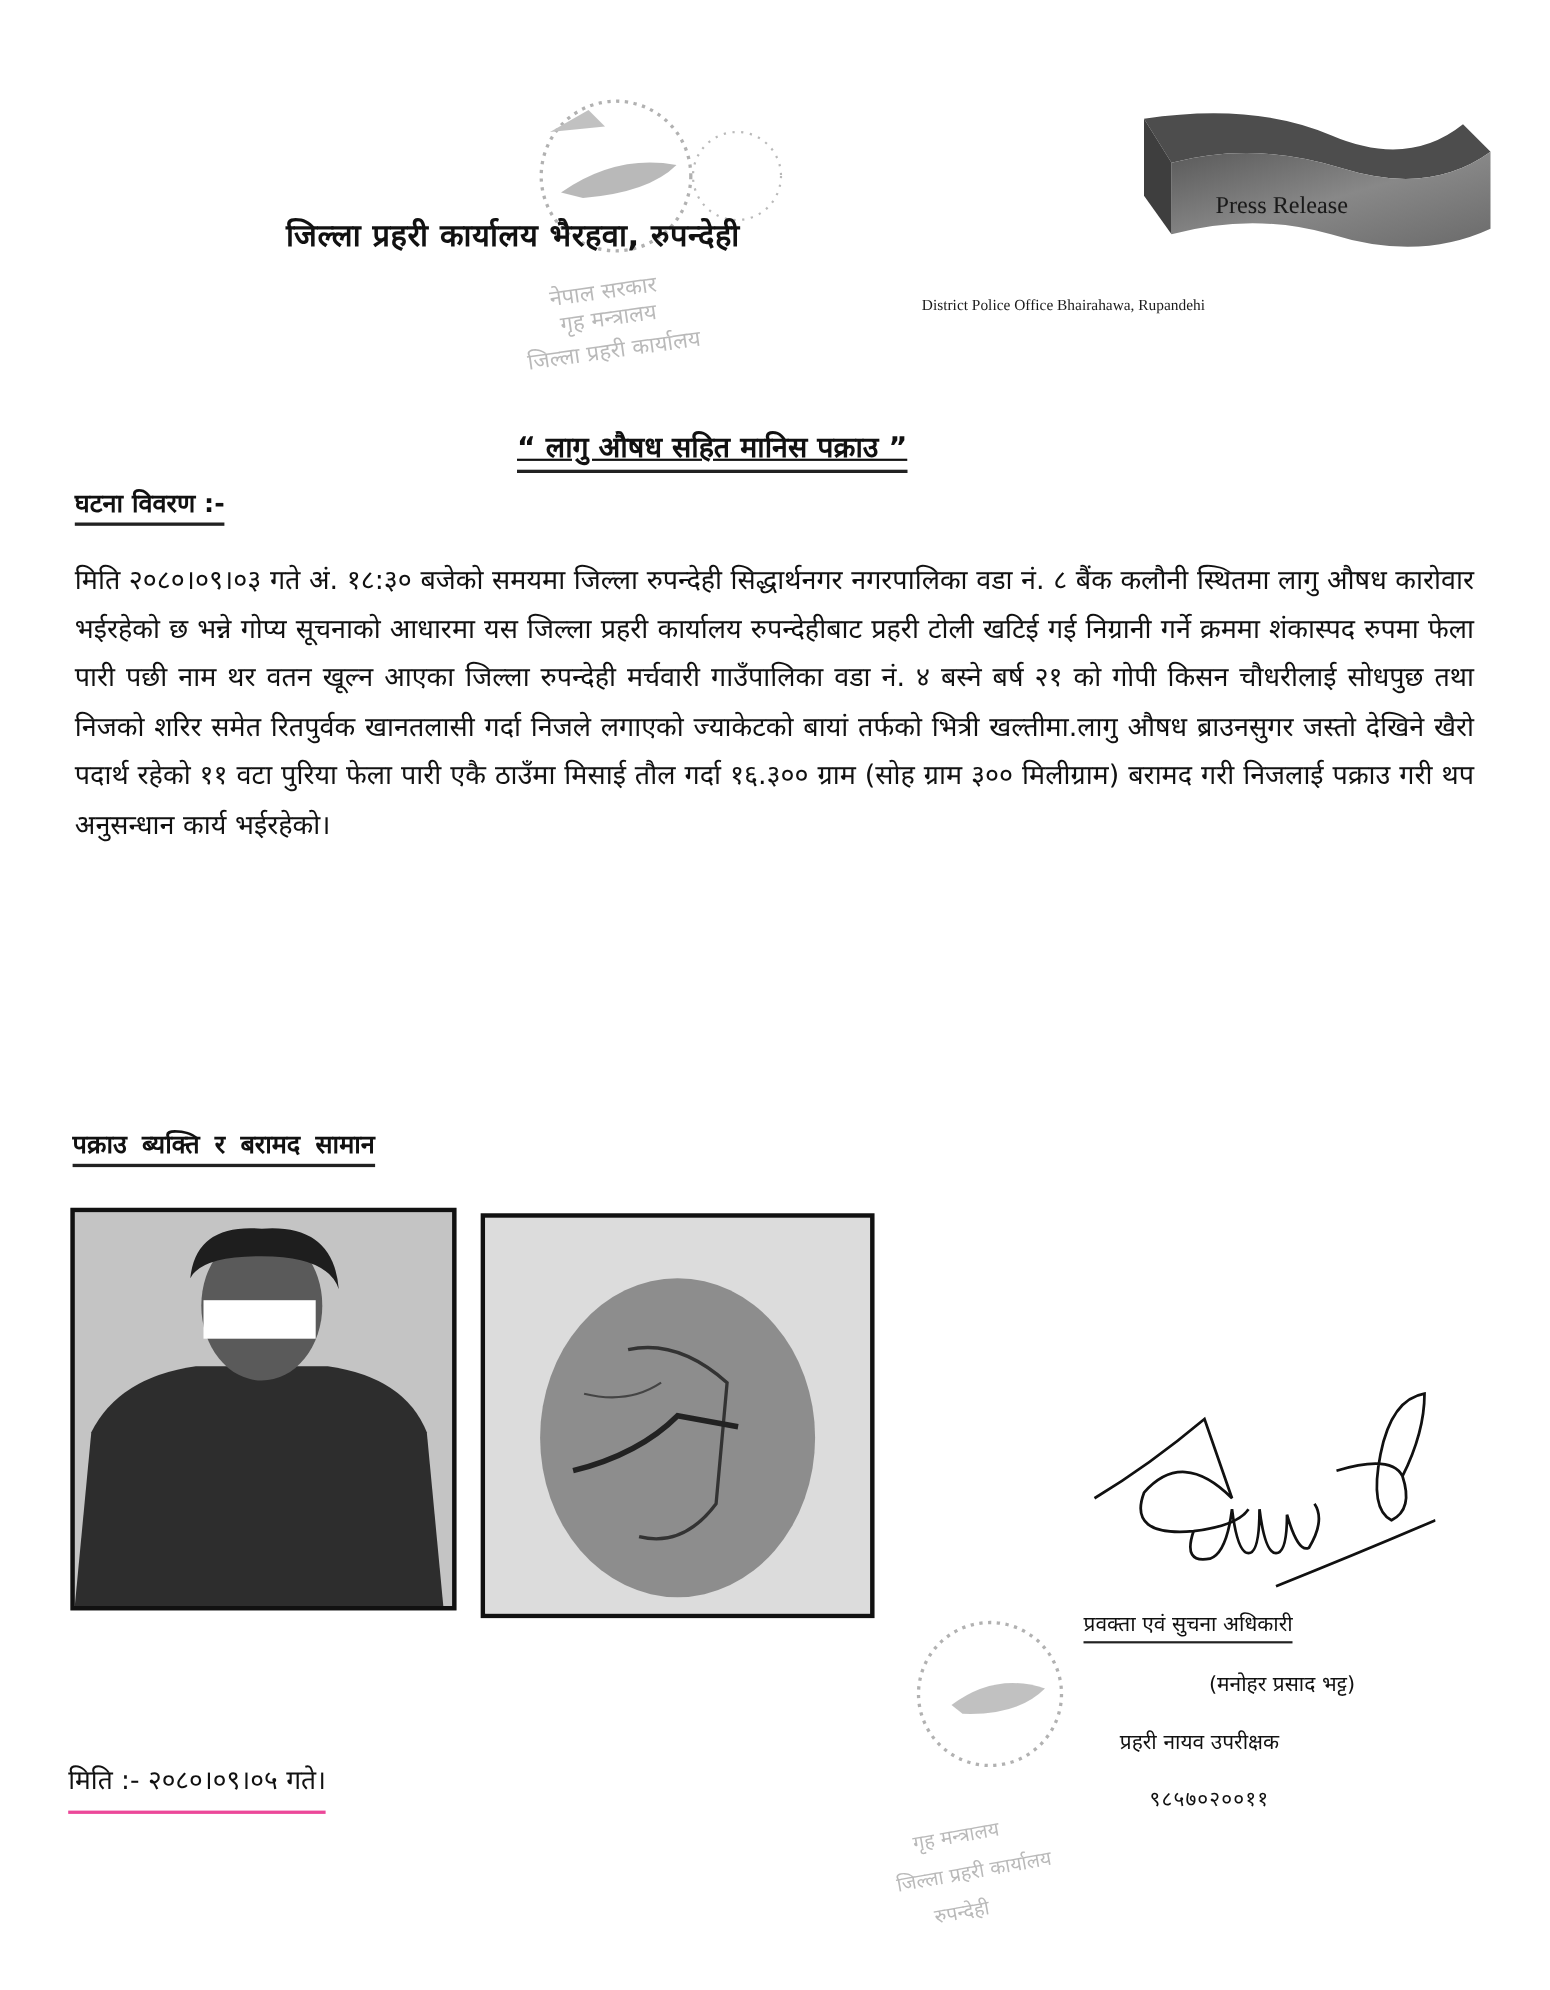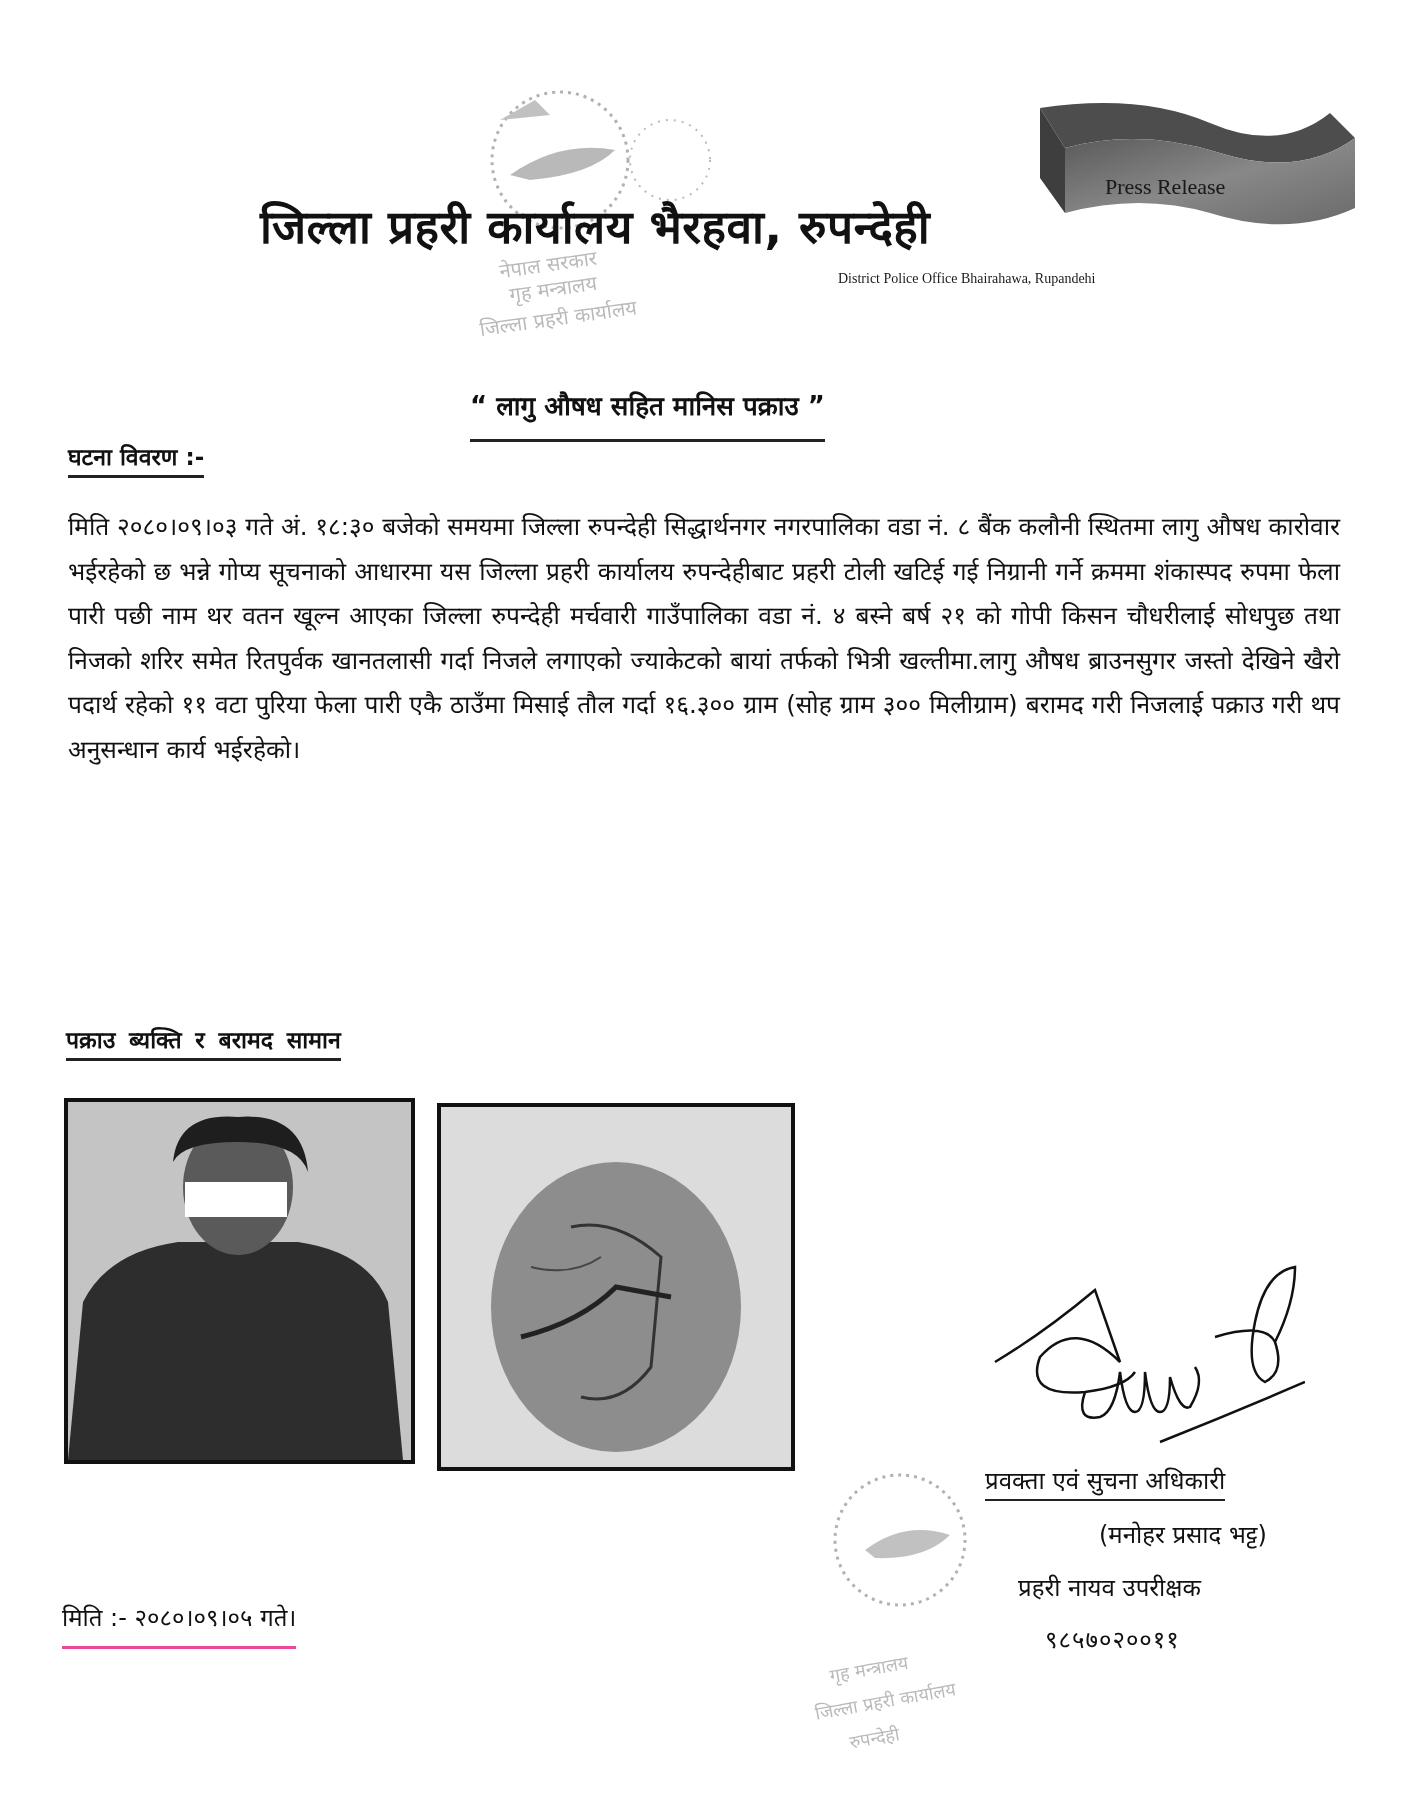--- a/index.html
+++ b/index.html
@@ -7,53 +7,53 @@
     width: 1409px; height: 1809px; position: relative; overflow: hidden;
     font-family: "DejaVu Sans", "Liberation Sans", sans-serif; color: #111;
   }
   .abs { position: absolute; }
 
   
   .seal { opacity: 0.45; }
   .seal svg { display: block; }
 
   .title-np {
-    left: 260px; top: 194px; font-size: 46px; font-weight: bold; letter-spacing: 0.5px;
+    left: 260px; top: 194px; font-size: 28px; font-weight: bold; letter-spacing: 0.5px;
     font-family: "DejaVu Sans", sans-serif; white-space: nowrap;
   }
   .banner { left: 1030px; top: 98px; width: 330px; height: 130px; }
   .banner-label {
     left: 1105px; top: 174px; font-family: "Liberation Serif", serif; font-size: 22px;
     color: #1a1a1a; text-shadow: 0 0 1px #777; white-space: nowrap;
   }
   .title-en {
     left: 838px; top: 271px; font-family: "Liberation Serif", serif; font-size: 14px;
     color: #1a1a1a; white-space: nowrap;
   }
   .headline {
     left: 470px; top: 387px; font-size: 26px; font-weight: bold; white-space: nowrap;
-    border-bottom: 3px solid #222; padding-bottom: 16px;
+    border-bottom: 3px solid #222; padding-bottom: 4px; text-decoration: underline;
   }
   .section-label {
     font-size: 23px; font-weight: bold; white-space: nowrap;
     border-bottom: 3px solid #222; padding-bottom: 3px;
   }
   .sec1 { left: 68px; top: 440px; }
   .sec2 { left: 66px; top: 1023px; font-family: Liberation Mono, monospace; }
   .body-text {
     left: 68px; top: 505px; width: 1272px;
     font-size: 24.5px; line-height: 44.5px; text-align: justify; text-align-last: left;
   }
   .photo {
     border: 4px solid #111; background: #9a9a9a; overflow: hidden;
   }
   .photo1 { left: 64px; top: 1098px; width: 343px; height: 358px; background: #bdbdbd; }
   .photo2 { left: 437px; top: 1103px; width: 350px; height: 360px; background: #d8d8d8; }
   .signature { left: 975px; top: 1262px; width: 330px; height: 190px; }
-  .sig-line { font-size: 24px; white-space: nowrap; text-align: center; }
+  .sig-line { font-size: 19px; white-space: nowrap; text-align: center; }
   .sig-role { left: 985px; top: 1463px; border-bottom: 2px solid #222; padding-bottom: 3px; }
   .sig-name { left: 1067px; top: 1517px; margin-left: 32px; }
   .sig-rank { left: 1018px; top: 1570px; }
   .sig-phone { left: 1045px; top: 1622px; letter-spacing: 1px; }
   .date-line { left: 62px; top: 1600px; font-size: 24px; font-weight: normal; white-space: nowrap;
     border-bottom: 3px solid #ec4899; padding-bottom: 13px; }
 </style>
 </head>
 <body>
 

